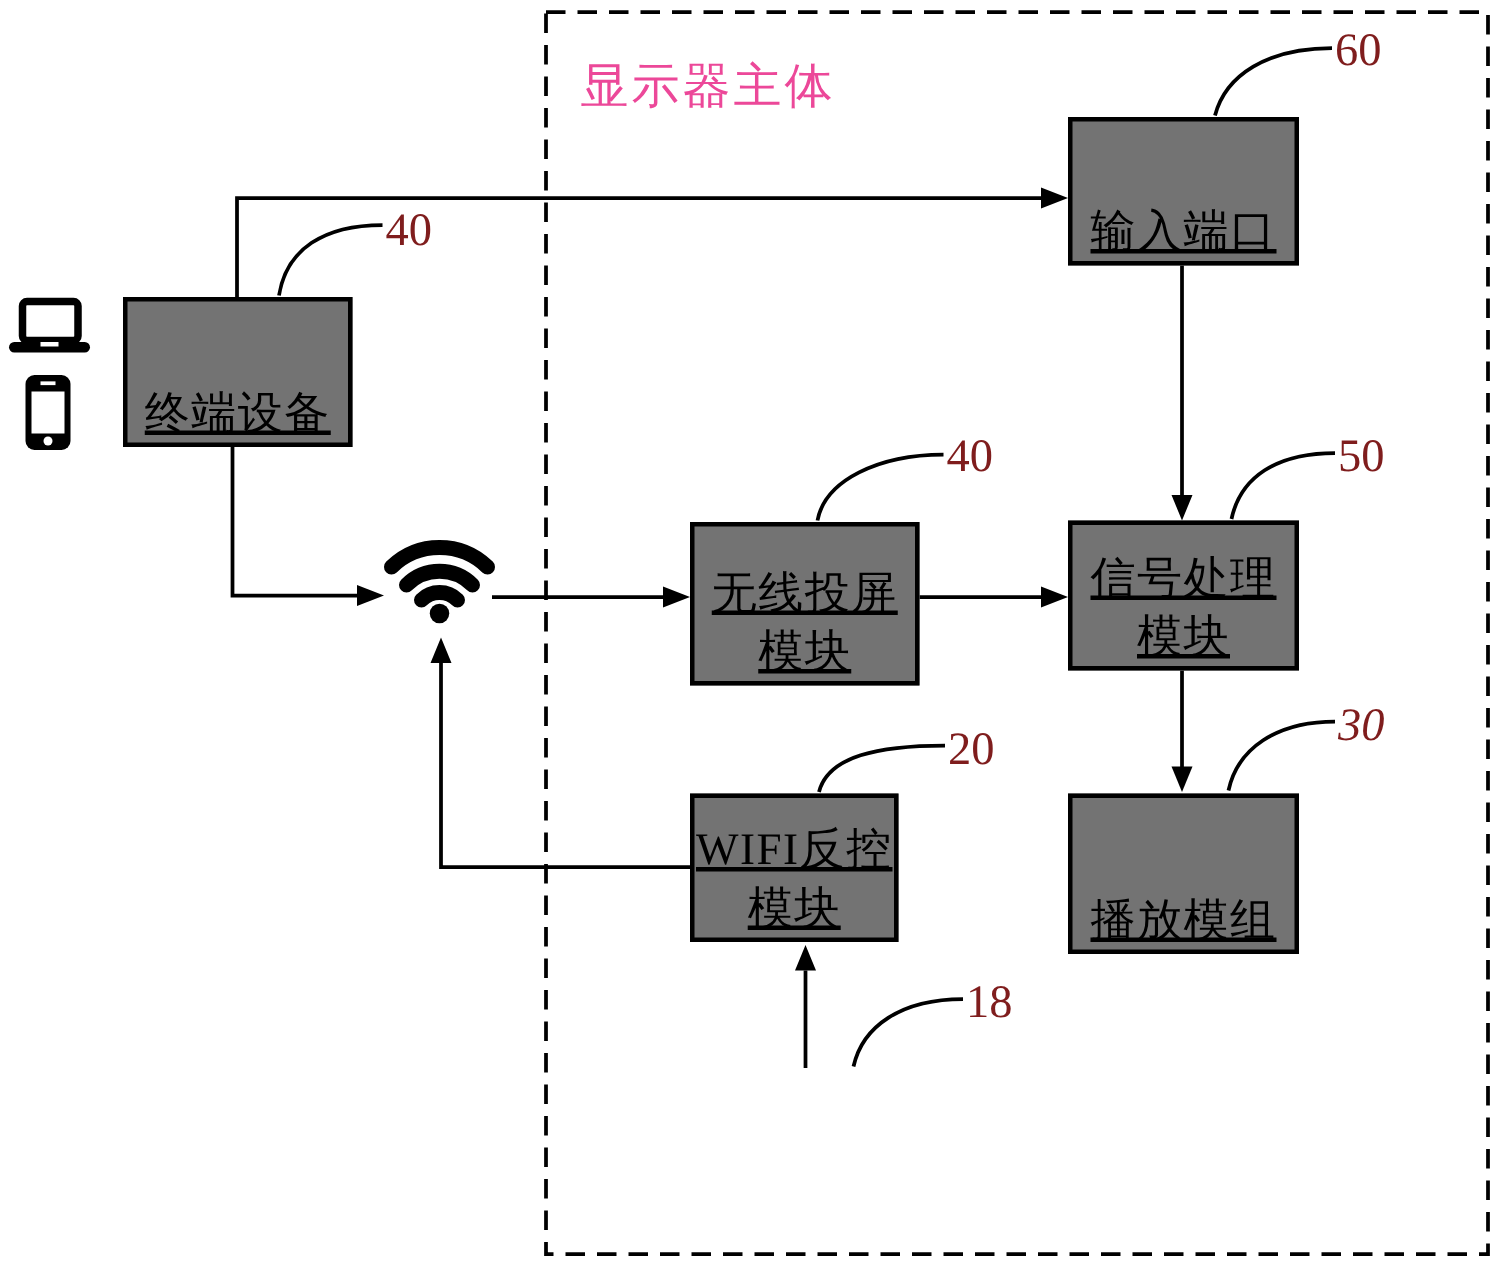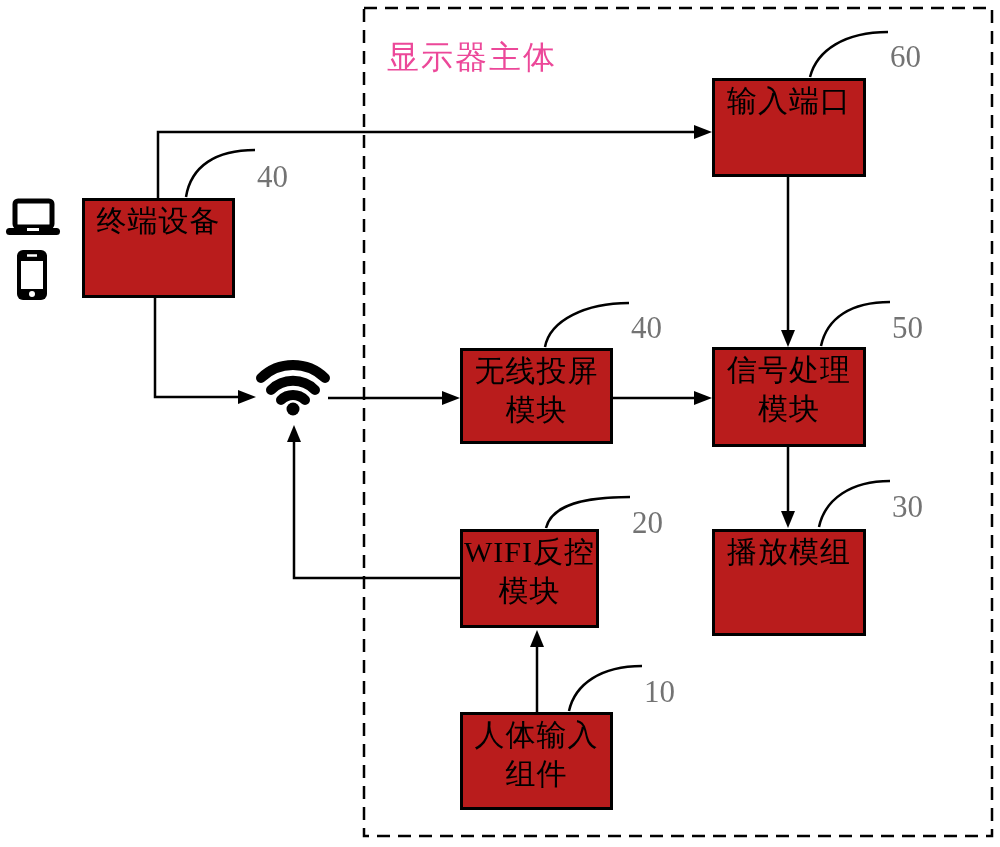--- a/index.html
+++ b/index.html
@@ -17,65 +17,65 @@
   .wires {
     position: absolute;
     left: 0; top: 0;
     width: 1000px; height: 847px;
     z-index: 1;
   }
 
   .node {
     position: absolute;
     z-index: 2;
-    background: #b91c1c;
+    background: #737373;
     border: 3px solid #000;
     display: flex;
-    align-items: flex-start;
+    align-items: flex-end;
     justify-content: center;
     text-align: center;
+    text-decoration: underline;
   }
   .node-label {
     font-size: 30px;
     line-height: 39px;
     letter-spacing: 1px;
     white-space: pre-line;
     color: #000;
   }
 
   .n-terminal       { left:  82px; top: 198px; width: 153px; height: 100px; }
   .n-input-port     { left: 712px; top:  78px; width: 154px; height:  99px; }
-  .n-wireless-cast  { left: 460px; top: 348px; width: 153px; height:  96px; }
+  .n-wireless-cast  { left: 460px; top: 348px; width: 153px; height:  109px; }
   .n-signal-process { left: 712px; top: 347px; width: 154px; height: 100px; }
   .n-wifi-reverse   { left: 460px; top: 529px; width: 139px; height:  99px; }
   .n-playback       { left: 712px; top: 529px; width: 154px; height:  107px; }
   .n-human-input    { left: 460px; top: 712px; width: 153px; height:  98px; }
 
   .frame-label {
     position: absolute;
     left: 387px; top: 36px;
     z-index: 2;
     font-size: 32px;
     letter-spacing: 2px;
     color: #ec4899;
   }
 
   .ref {
     position: absolute;
     z-index: 2;
     font-size: 31px;
-    color: #737373;
-    margin-top: 24px;
+    color: #7f1d1d;
   }
   .ref-70 { left: 257px; top: 135px; }
   .ref-60 { left: 890px; top:  15px; }
   .ref-40 { left: 631px; top: 286px; }
   .ref-50 { left: 892px; top: 286px; }
   .ref-20 { left: 632px; top: 481px; }
-  .ref-30 { left: 892px; top: 465px; }
+  .ref-30 { left: 892px; top: 465px; font-style: italic; }
   .ref-10 { left: 644px; top: 650px; }
 </style>
 </head>
 <body>
 
 <div class="canvas">
 
   <svg class="wires" viewBox="0 0 1000 847" xmlns="http://www.w3.org/2000/svg">
 
     <rect x="364" y="8" width="628" height="828" fill="none" stroke="#000" stroke-width="2.5" stroke-dasharray="13 8"></rect>
@@ -157,26 +157,22 @@
 
   <div class="node n-wifi-reverse">
     <span class="node-label">WIFI反控
 模块</span>
   </div>
 
   <div class="node n-playback">
     <span class="node-label">播放模组</span>
   </div>
 
-  <div class="node n-human-input">
-    <span class="node-label">人体输入
-组件</span>
-  </div>
 
   <div class="ref ref-70">40</div>
   <div class="ref ref-60">60</div>
   <div class="ref ref-40">40</div>
   <div class="ref ref-50">50</div>
   <div class="ref ref-20">20</div>
   <div class="ref ref-30">30</div>
-  <div class="ref ref-10">10</div>
+  <div class="ref ref-10">18</div>
 
 </div>
 
 </body></html>

